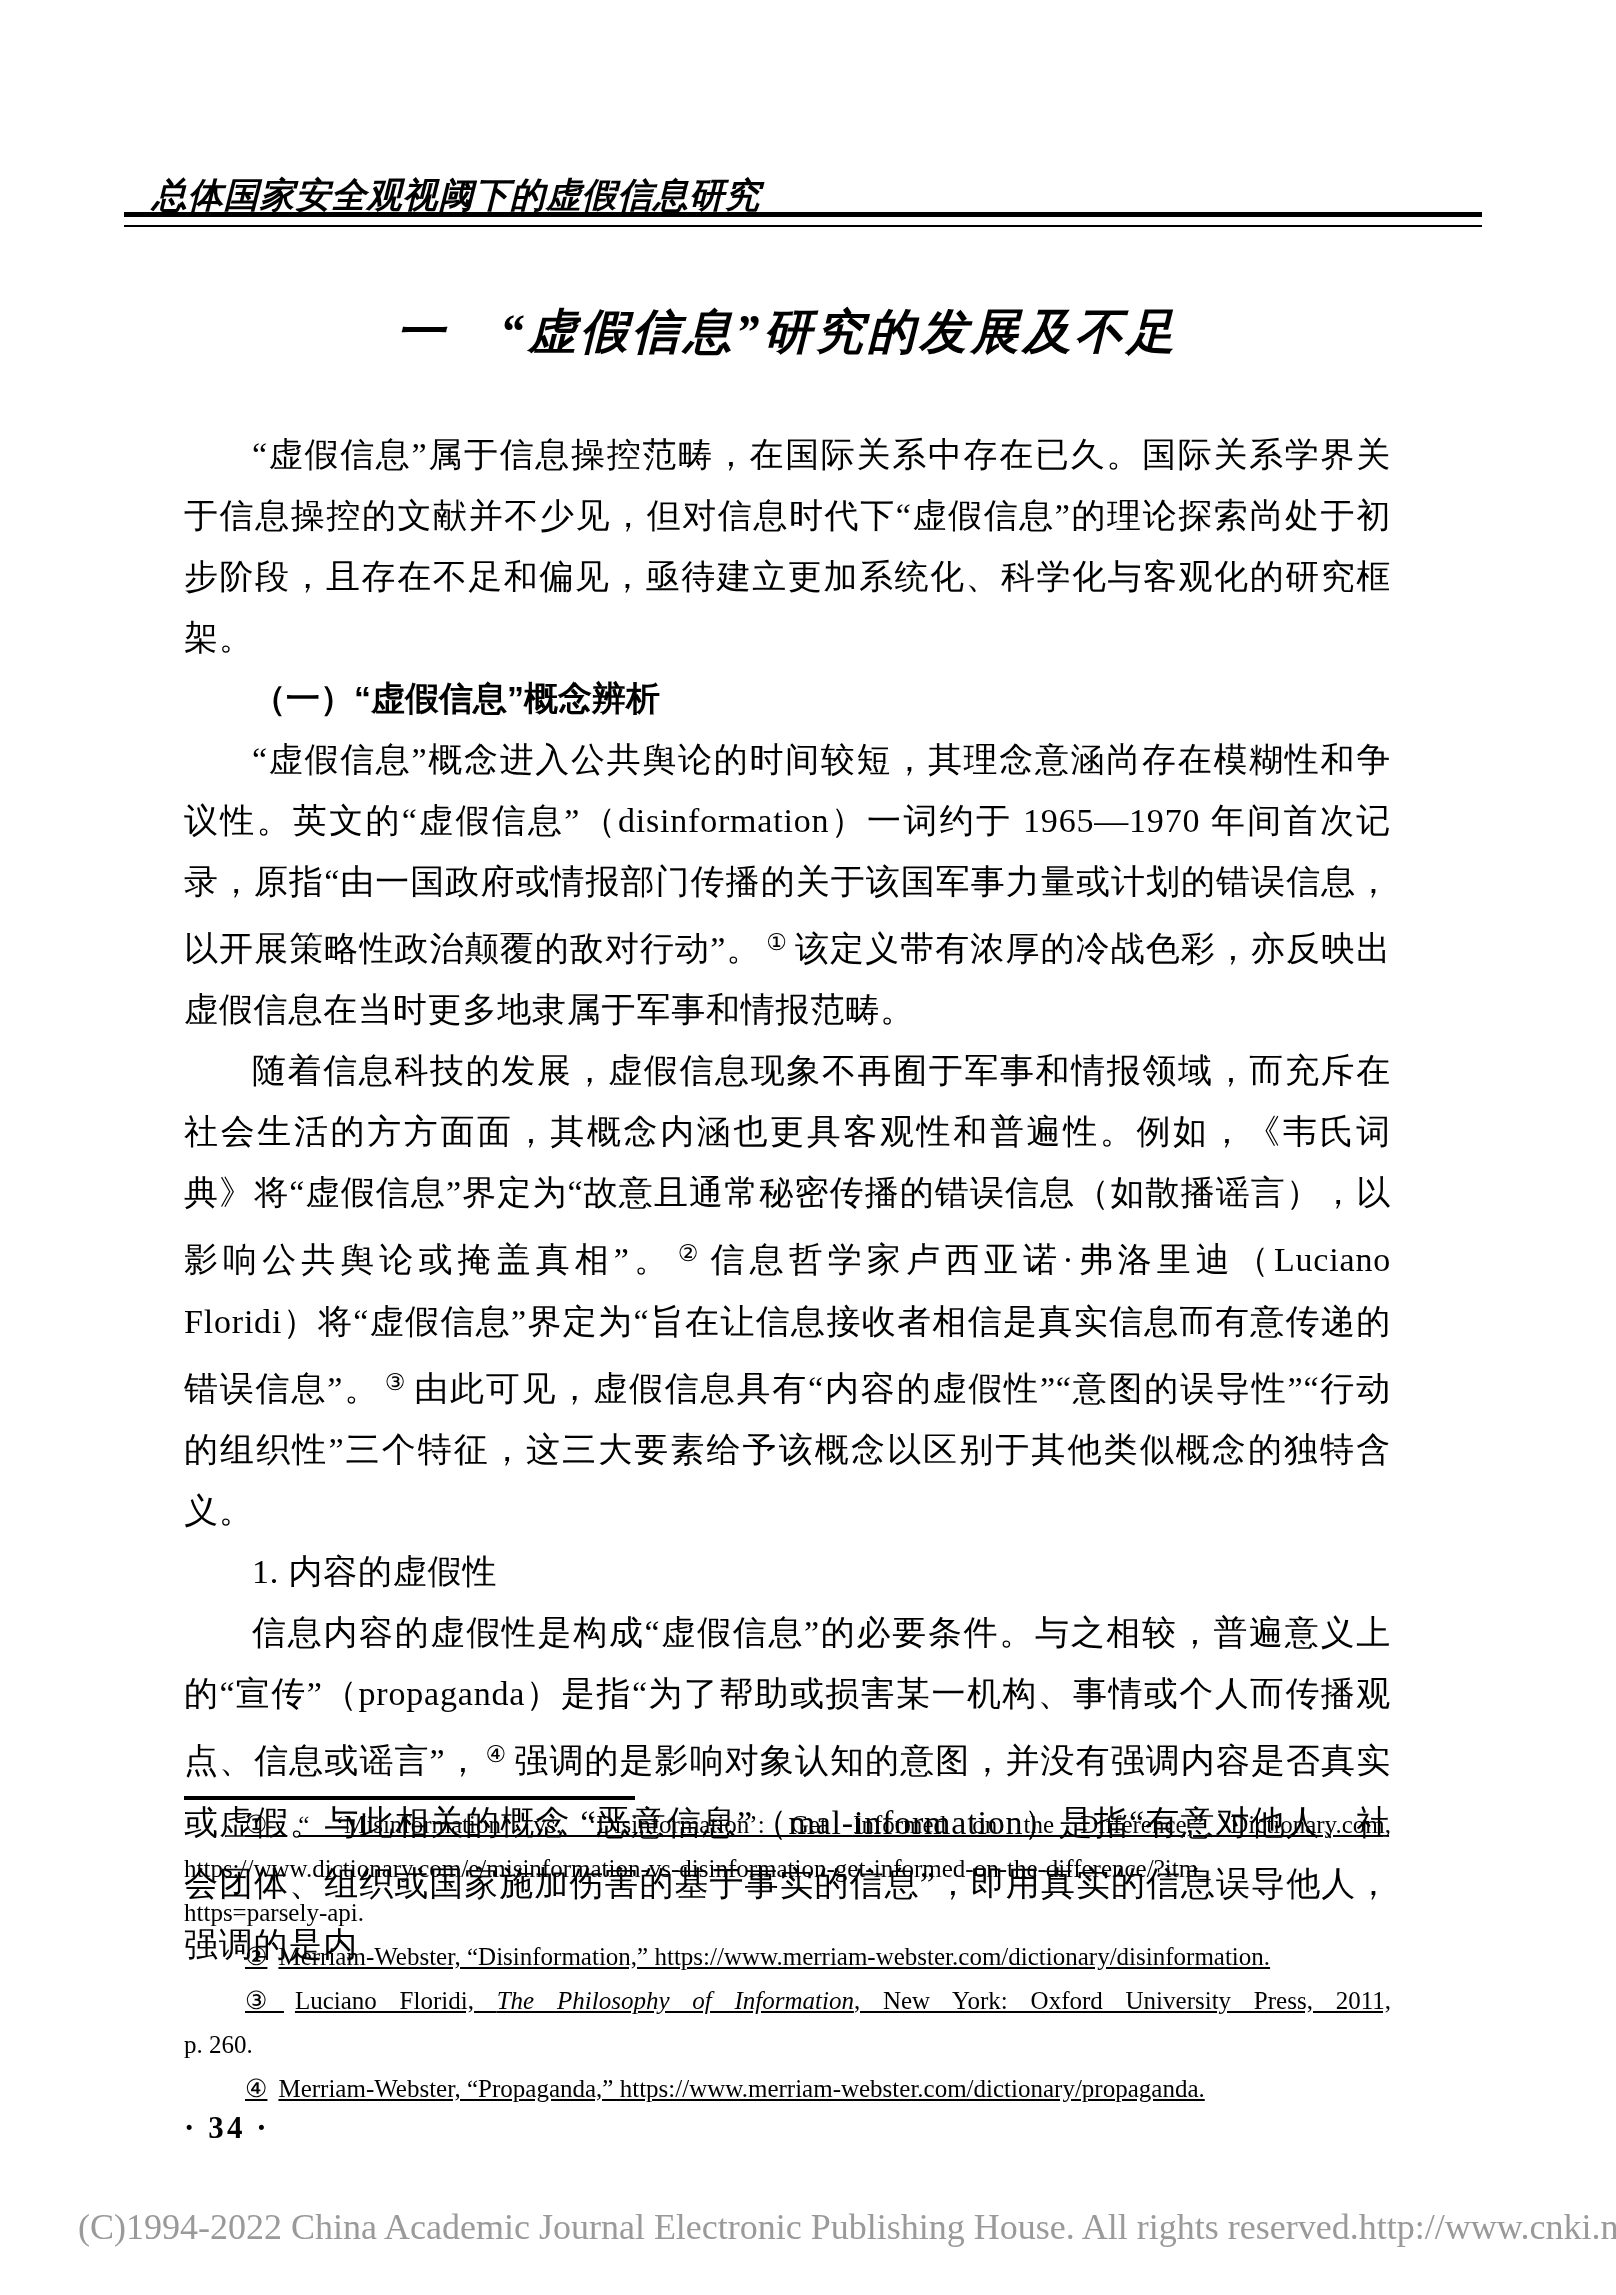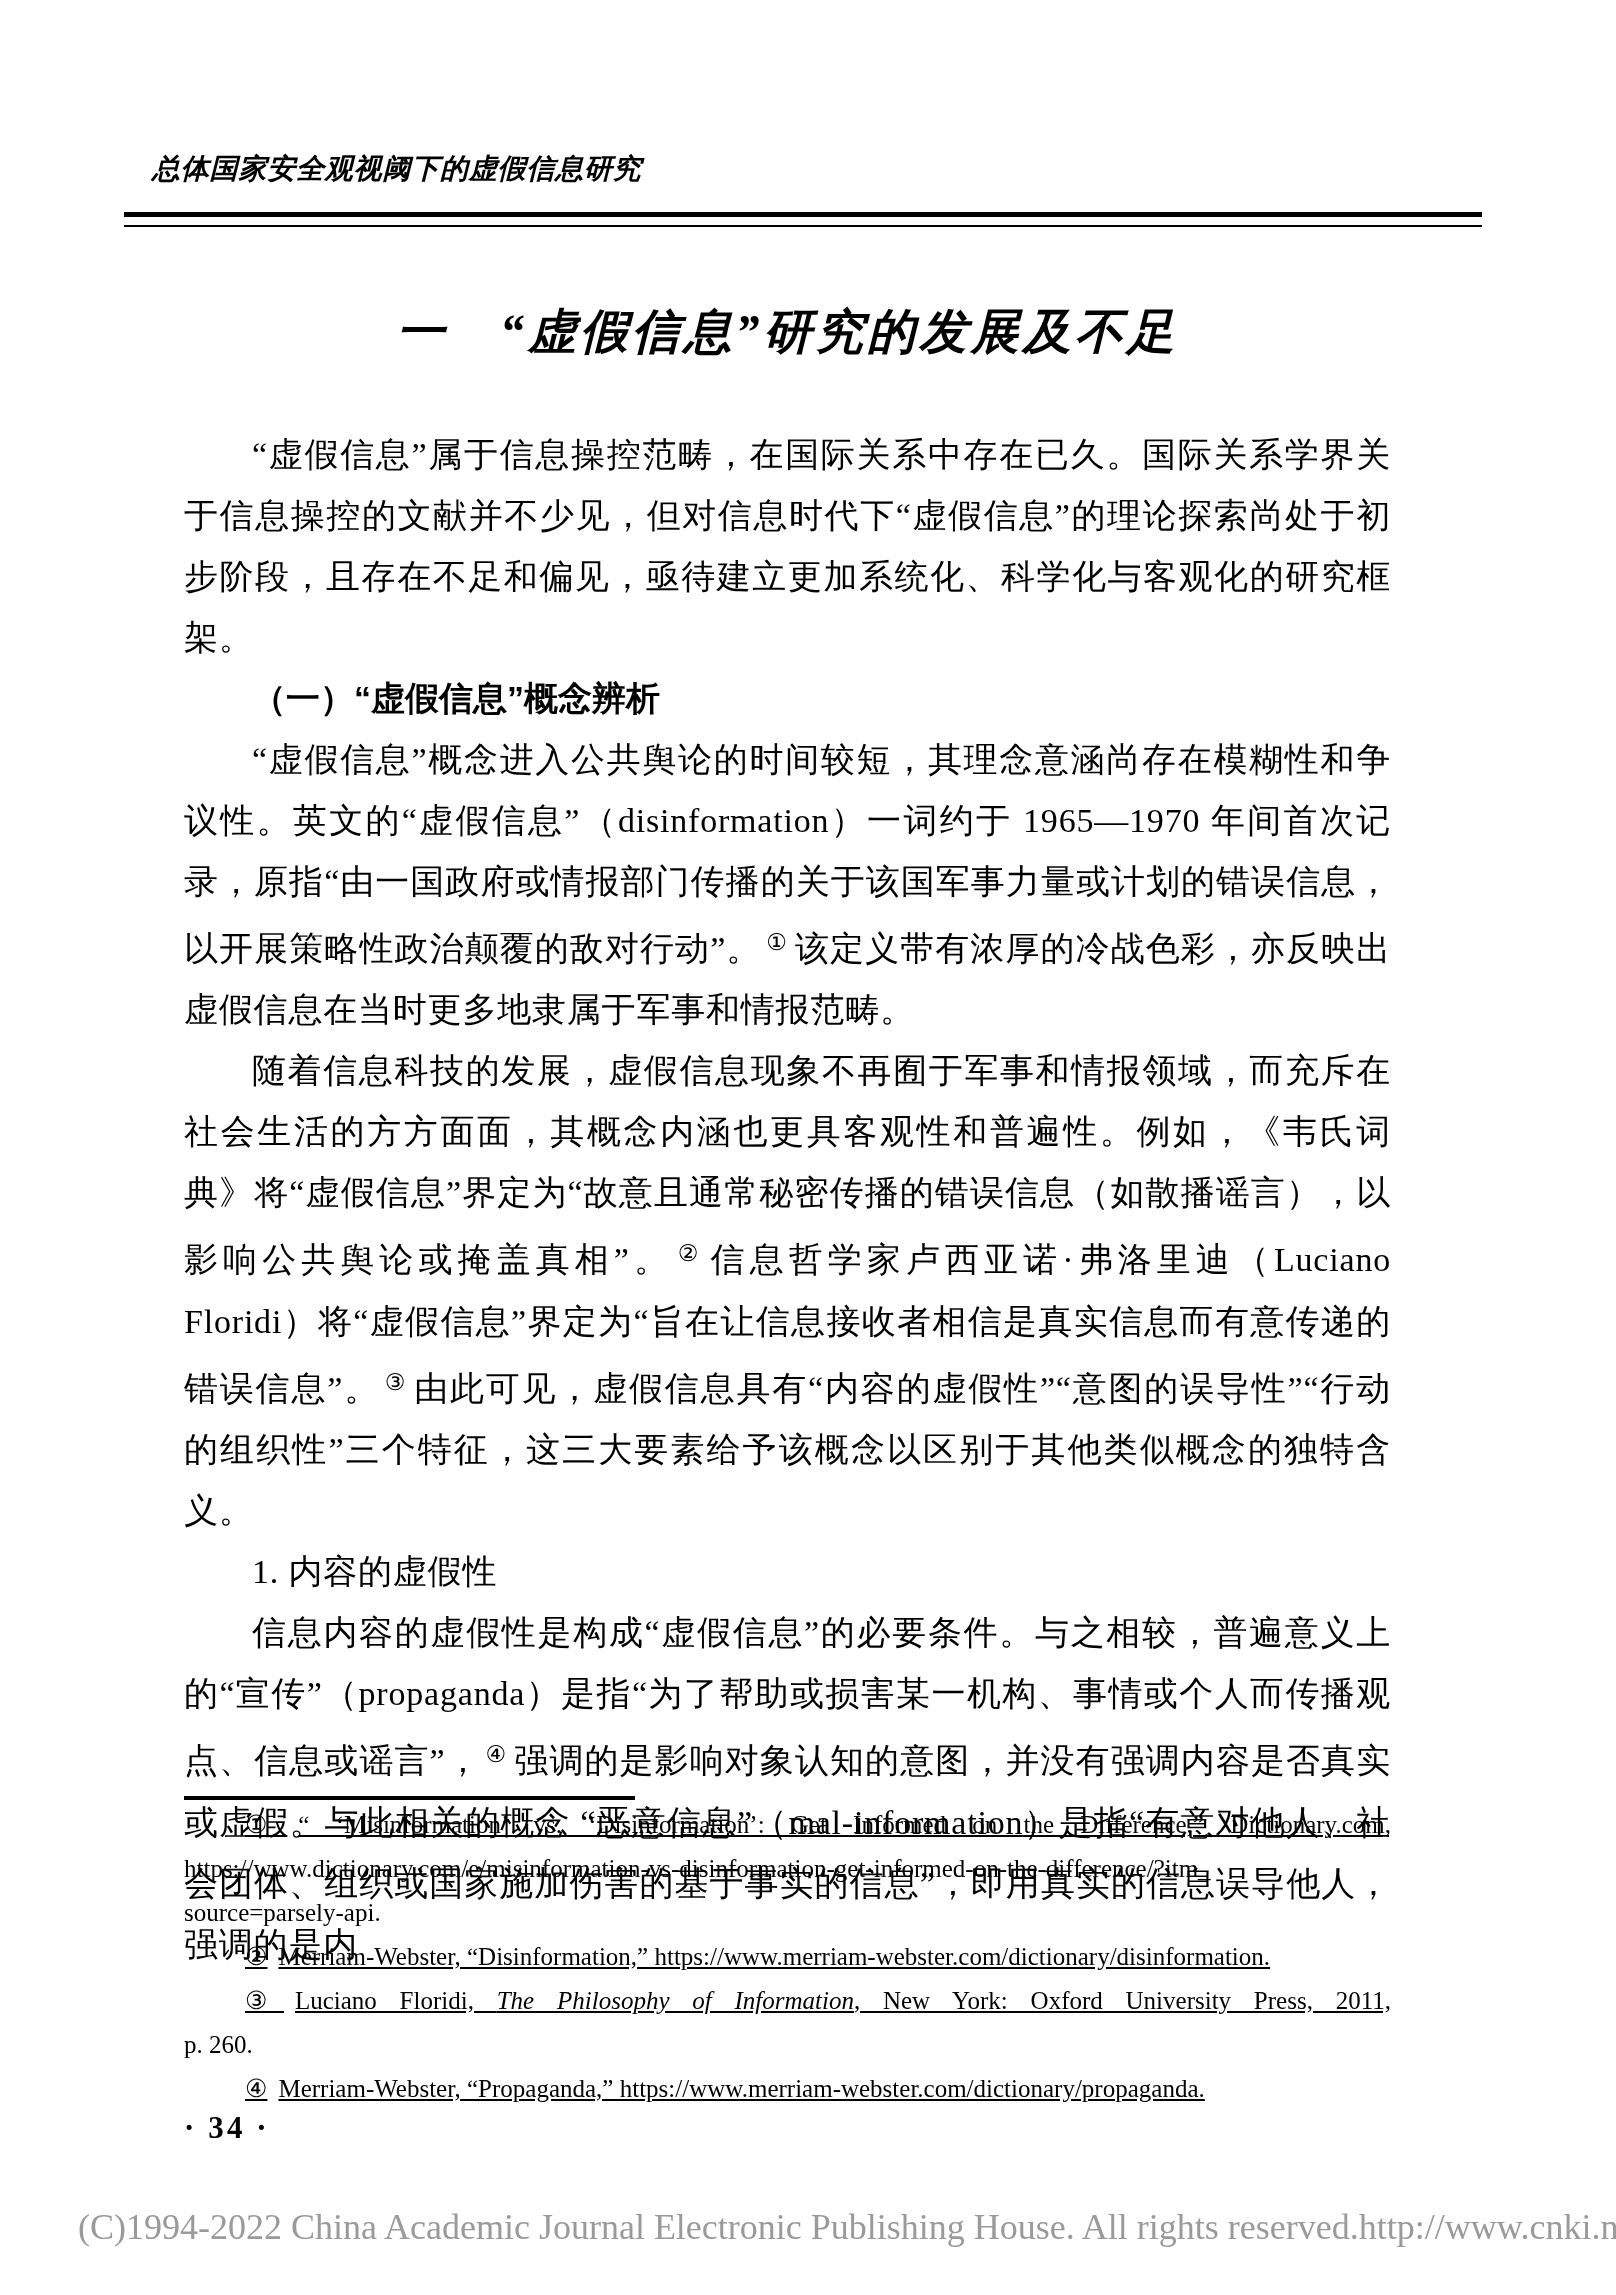--- a/index.html
+++ b/index.html
@@ -7,22 +7,22 @@
     width: 1616px; height: 2295px;
     background: #ffffff;
     position: relative;
     font-family: "Liberation Serif", "DejaVu Serif", serif;
     color: #000000;
     overflow: hidden;
   }
 
   
   .running-head {
-    position: absolute; left: 152px; top: 150px;
-    font-size: 28px; font-weight: bold; font-style: italic;
+    position: absolute; left: 152px; top: 172px;
+    font-size: 35px; font-weight: bold; font-style: italic;
     letter-spacing: 0.8px; white-space: nowrap; text-align: right;
   }
   .rule-thick { position: absolute; left: 124px; top: 212px; width: 1358px; height: 5.4px; background: #000; }
   .rule-thin  { position: absolute; left: 124px; top: 225px; width: 1358px; height: 2.3px; background: #000; }
 
   
   .doc-title {
     position: absolute; left: 184px; top: 300px; width: 1207px;
     text-align: center; font-size: 48px; font-weight: 600;
     letter-spacing: 3.9px; white-space: nowrap; font-style: italic;
@@ -93,21 +93,21 @@
 
   <p>1. 内容的虚假性</p>
 
   <p><span>信息内容的虚假性是构成“虚假信息”的必要条件。与之相较，普遍意义上的“宣传”（propaganda）是指“为了帮助或损害某一机构、事情或个人而传播观点、信息或谣言”，</span><span class="ref-sup">④</span><span>强调的是影响对象认知的意图，并没有强调内容是否真实或虚假。与此相关的概念 “恶意信息”（mal-information）是指“有意对他人、社会团体、组织或国家施加伤害的基于事实的信息”，即用真实的信息误导他人，强调的是内</span></p>
 </div>
 
 <div class="fn-sep"></div>
 <div class="footnotes">
   <div class="fn-line fn-first fn-just"><span class="fn-marker">①</span><span>“ ‘Misinformation’ vs. ‘Disinformation’: Get Informed on the Difference,” Dictionary.com,</span></div>
   <div class="fn-line">https://www.dictionary.com/e/misinformation-vs-disinformation-get-informed-on-the-difference/?itm_</div>
-  <div class="fn-line">source=parsely-api.</div>
+  <div class="fn-line">https=parsely-api.</div>
 
   <div class="fn-line fn-first"><span class="fn-marker">②</span><span>Merriam-Webster, “Disinformation,” https://www.merriam-webster.com/dictionary/disinformation.</span></div>
 
   <div class="fn-line fn-first fn-just"><span class="fn-marker">③</span><span>Luciano Floridi, </span><span class="fn-italic">The Philosophy of Information</span><span>, New York: Oxford University Press, 2011,</span></div>
   <div class="fn-line">p. 260.</div>
 
   <div class="fn-line fn-first"><span class="fn-marker">④</span><span>Merriam-Webster, “Propaganda,” https://www.merriam-webster.com/dictionary/propaganda.</span></div>
 </div>
 
 <div class="page-number">· 34 ·</div>

